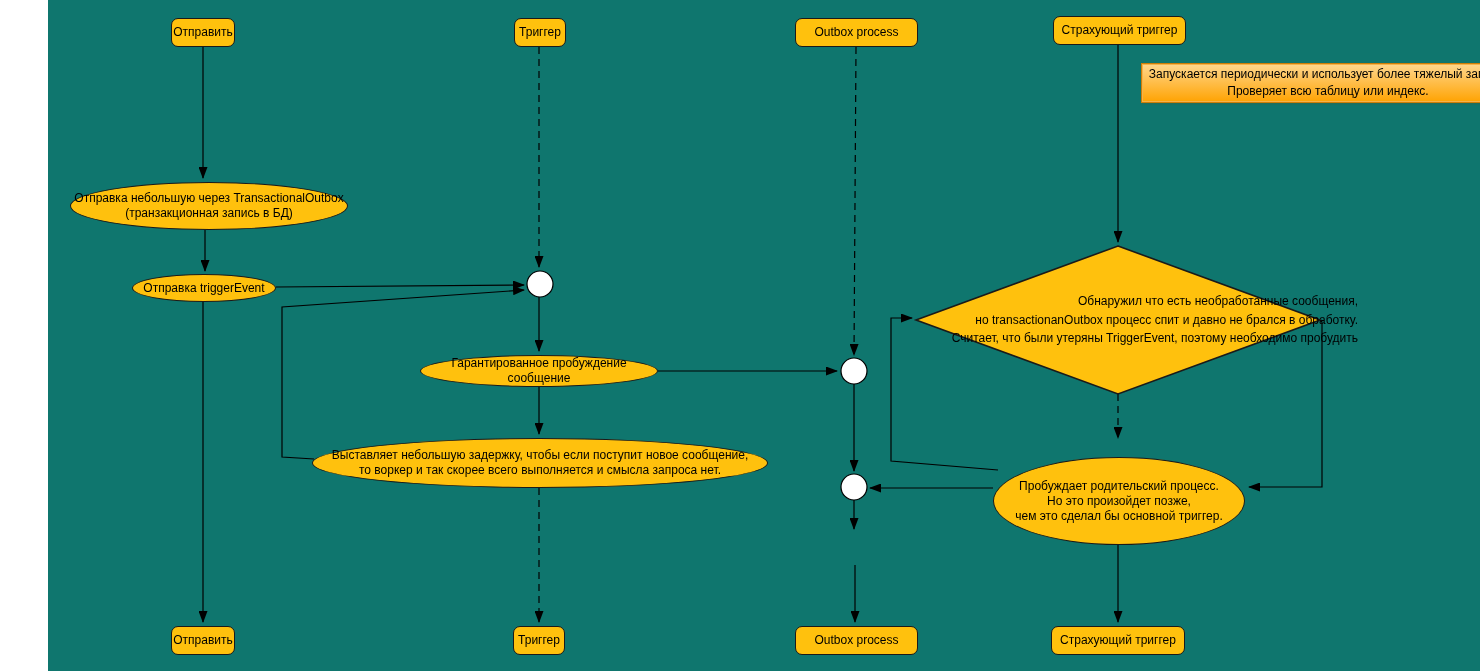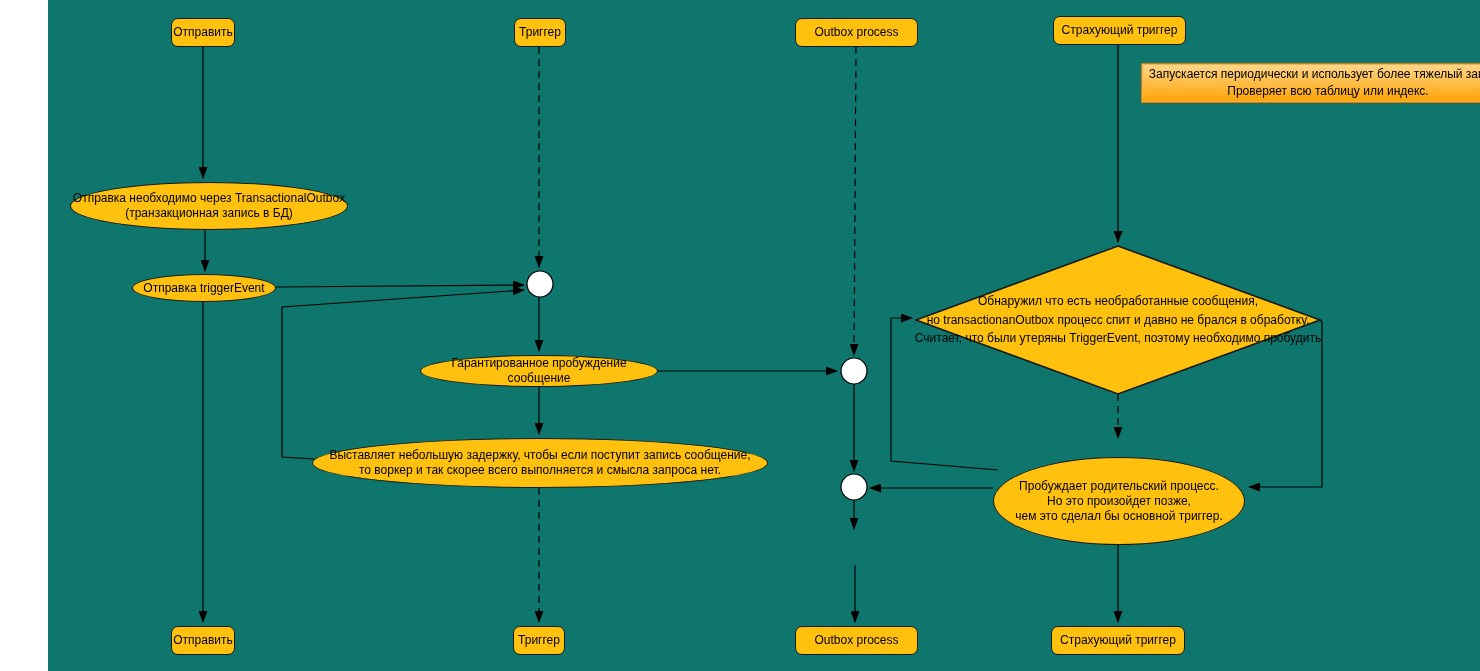--- a/index.html
+++ b/index.html
@@ -39,21 +39,21 @@
     background:linear-gradient(#FFD78E,#FFA302);
     border:1px solid #CE7E07;
     box-shadow:0 0 0 1px #F5B24A inset, 1px 1px 2px rgba(120,70,0,0.25);
     display:flex;align-items:center;justify-content:center;
     text-align:center;
     font-size:12px;line-height:1.4;
     white-space:pre-line;
   }
   .diamond-text{
     position:absolute;z-index:3;
-    text-align:center;
+    text-align:right;
     font-size:12px;line-height:1.55;
     white-space:pre;
   }
   .edge{stroke:#000;stroke-width:1.2;fill:none;}
   .edge.dashed{stroke-dasharray:7,5;}
   .junction{fill:#ffffff;stroke:#000;stroke-width:1.2;}
   .diamond{fill:#FFC10D;stroke:#1a1a1a;stroke-width:1.6;}
 </style>
 </head>
 <body>
@@ -96,25 +96,25 @@
   </svg>
 
   <div class="pbox" style="left:123px;top:18px;width:64px;height:29px;">Отправить</div>
   <div class="pbox" style="left:466px;top:18px;width:52px;height:29px;">Триггер</div>
   <div class="pbox" style="left:747px;top:18px;width:123px;height:29px;">Outbox process</div>
   <div class="pbox" style="left:1005px;top:16px;width:133px;height:29px;">Страхующий триггер</div>
 
   <div class="note" style="left:1093px;top:63px;width:374px;height:40px;">Запускается периодически и использует более тяжелый запрос.
 Проверяет всю таблицу или индекс.</div>
 
-  <div class="ell" style="left:22px;top:182px;width:278px;height:48px;">Отправка необходимо через TransactionalOutbox
+  <div class="ell" style="left:22px;top:182px;width:278px;height:48px;">Отправка небольшую через TransactionalOutbox
 (транзакционная запись в БД)</div>
   <div class="ell" style="left:84px;top:274px;width:144px;height:28px;">Отправка triggerEvent</div>
   <div class="ell" style="left:372px;top:355px;width:238px;height:32px;">Гарантированное пробуждение сообщение</div>
-  <div class="ell" style="left:264px;top:438px;width:456px;height:50px;">Выставляет небольшую задержку, чтобы если поступит запись сообщение,
+  <div class="ell" style="left:264px;top:438px;width:456px;height:50px;">Выставляет небольшую задержку, чтобы если поступит новое сообщение,
 то воркер и так скорее всего выполняется и смысла запроса нет.</div>
   <div class="ell" style="left:945px;top:457px;width:252px;height:88px;">Пробуждает родительский процесс.
 Но это произойдет позже,
 чем это сделал бы основной триггер.</div>
 
   <div class="diamond-text" style="left:830px;top:292px;width:480px;">Обнаружил что есть необработанные сообщения,
 но transactionanOutbox процесс спит и давно не брался в обработку.
 Считает, что были утеряны TriggerEvent, поэтому необходимо пробудить</div>
 
   <div class="pbox" style="left:123px;top:626px;width:64px;height:29px;">Отправить</div>

